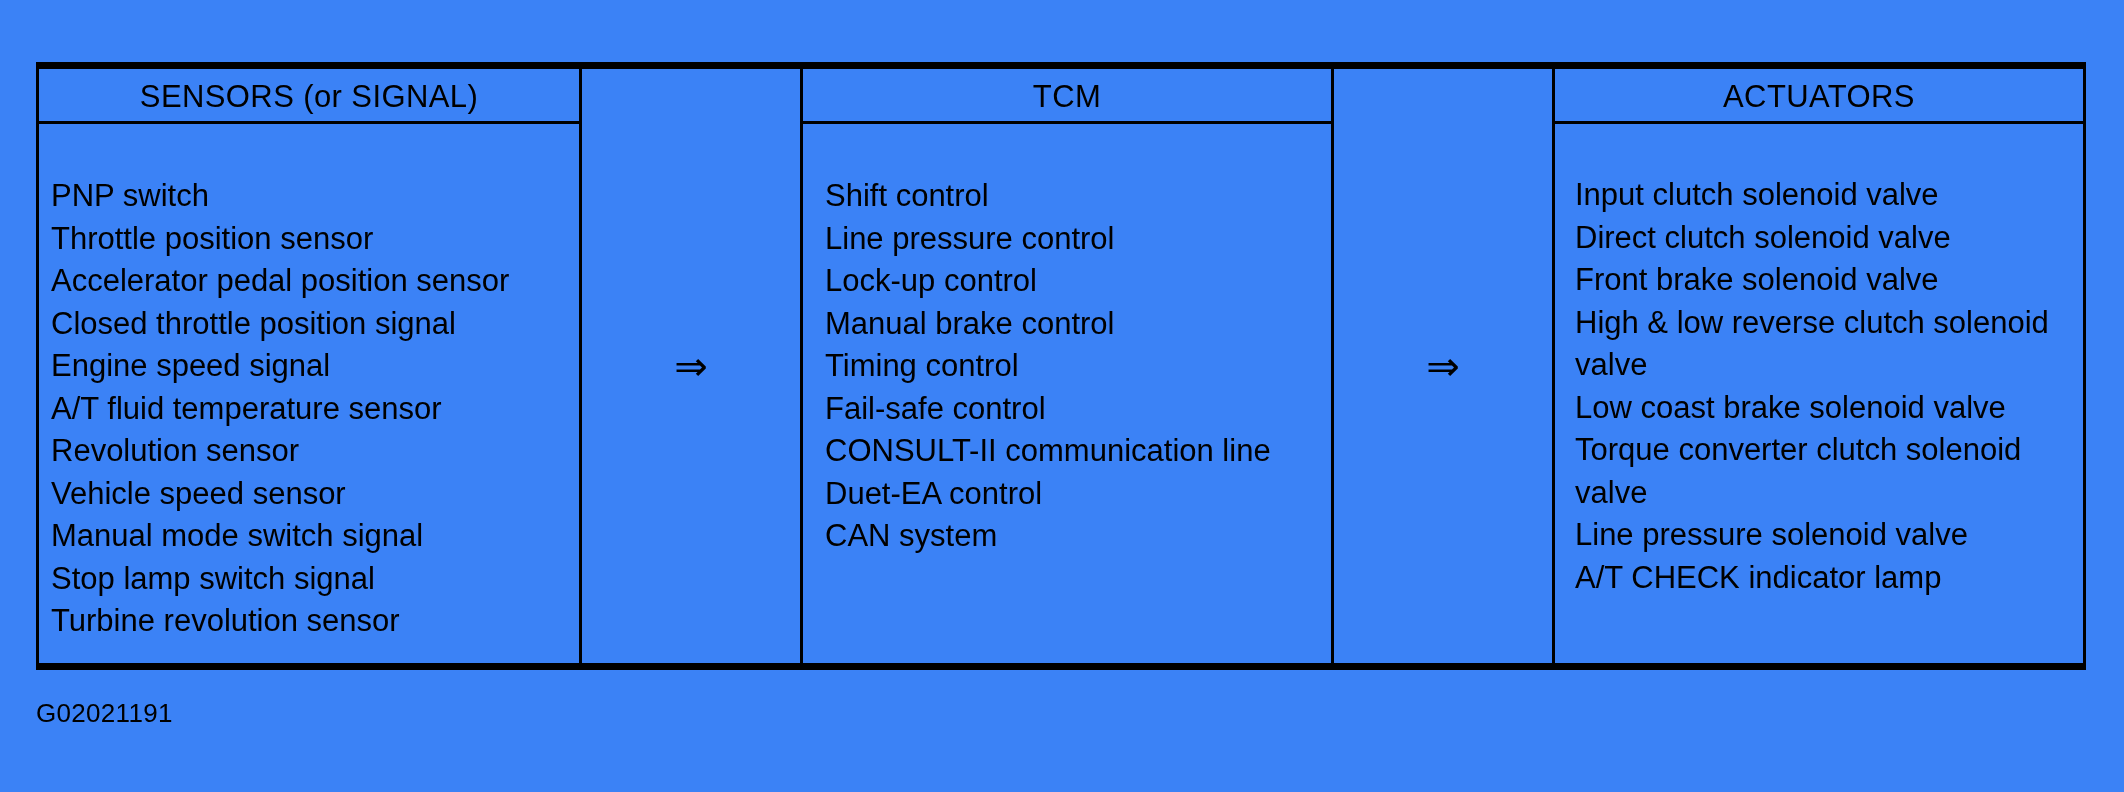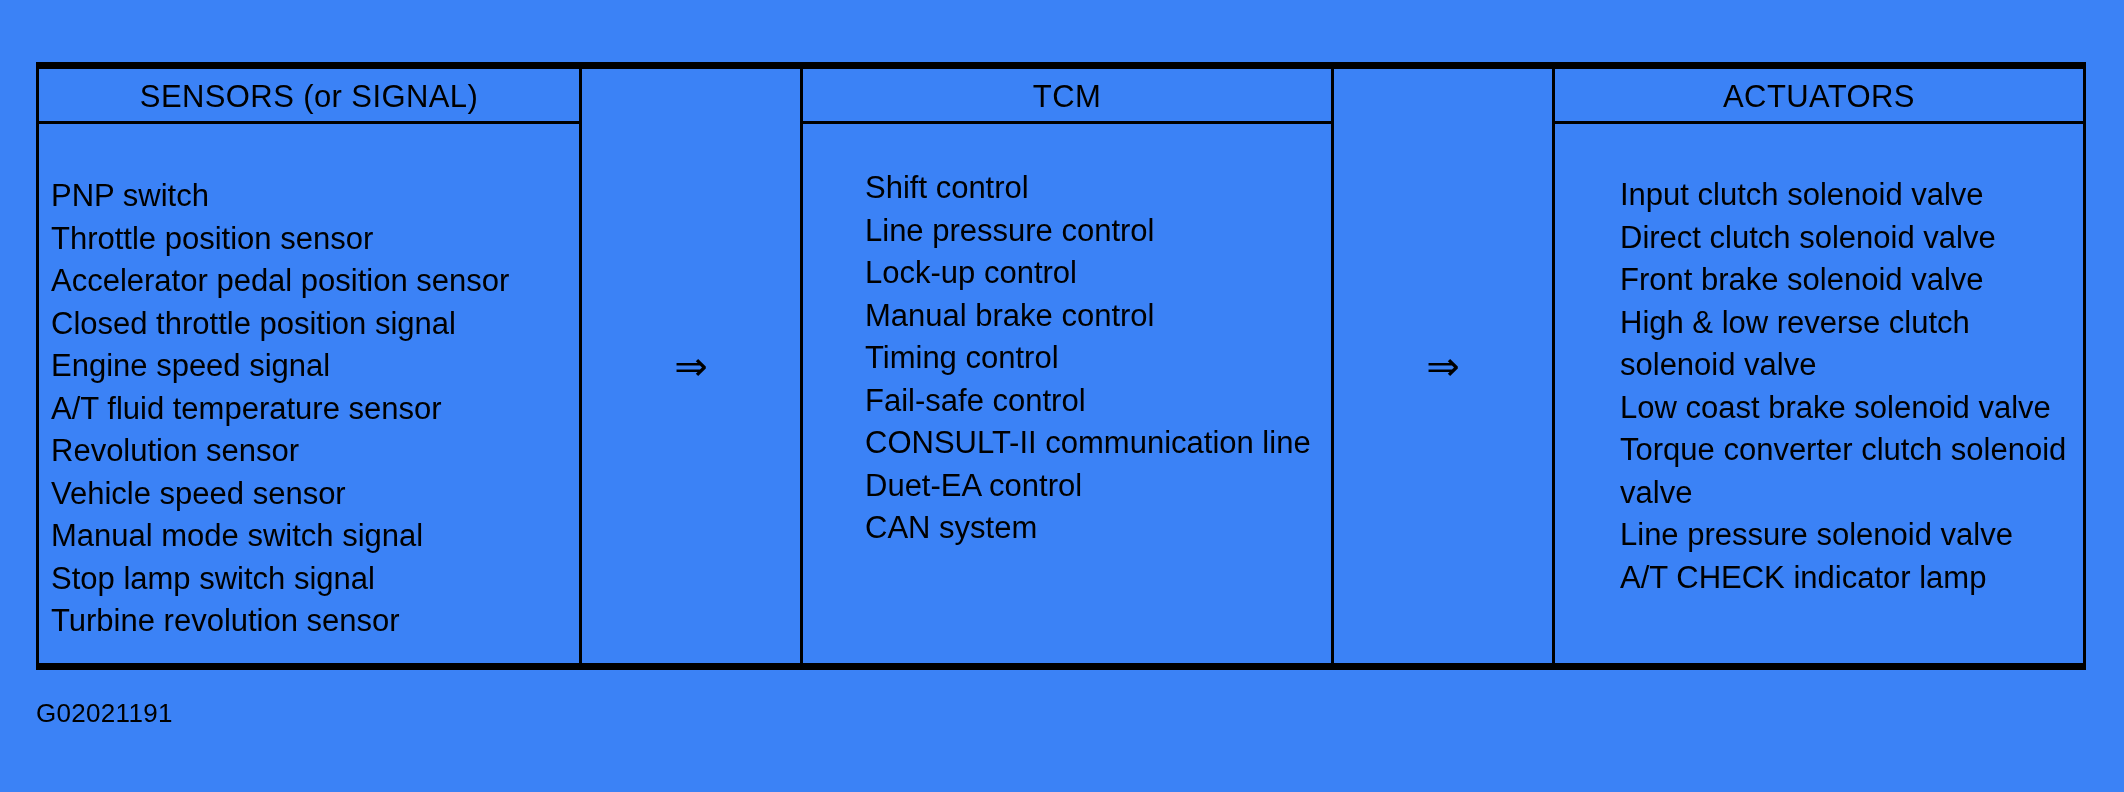--- a/index.html
+++ b/index.html
@@ -46,21 +46,21 @@
 
   
   .col-box {
     box-sizing: border-box;
     border-left: 3px solid #000000;
     border-right: 3px solid #000000;
     display: flex;
     flex-direction: column;
   }
   .col-sensors   { width: 546px; }
-  .col-tcm       { width: 534px; }
+  .col-tcm       { width: 534px; gap: 8px; }
   .col-actuators { width: 534px; gap: 7px; }
 
   
   .col-gap {
     box-sizing: border-box;
     width: 218px;
     display: flex;
     align-items: center;
     justify-content: center;
   }
@@ -90,22 +90,22 @@
     padding: 0;
   }
   .item-list li {
     font-size: 31px;
     line-height: 42.5px;
     white-space: normal;
   }
 
   
   .col-sensors   .col-body { padding-top: 12px; margin-top: 39px; }
-  .col-tcm       .col-body { padding-top: 43px; padding-left: 22px; margin-left: 40px; }
-  .col-actuators .col-body { padding-top: 43px; padding-left: 20px; margin-left: 45px; }
+  .col-tcm       .col-body { padding-top: 43px; padding-left: 22px; }
+  .col-actuators .col-body { padding-top: 43px; padding-left: 20px; }
   .col-sensors   .col-body { padding-left: 12px; }
 
   .arrow-glyph {
     font-size: 40px;
     line-height: 1;
     font-family: "DejaVu Sans", sans-serif;
     user-select: none;
   }
 
   .caption {

